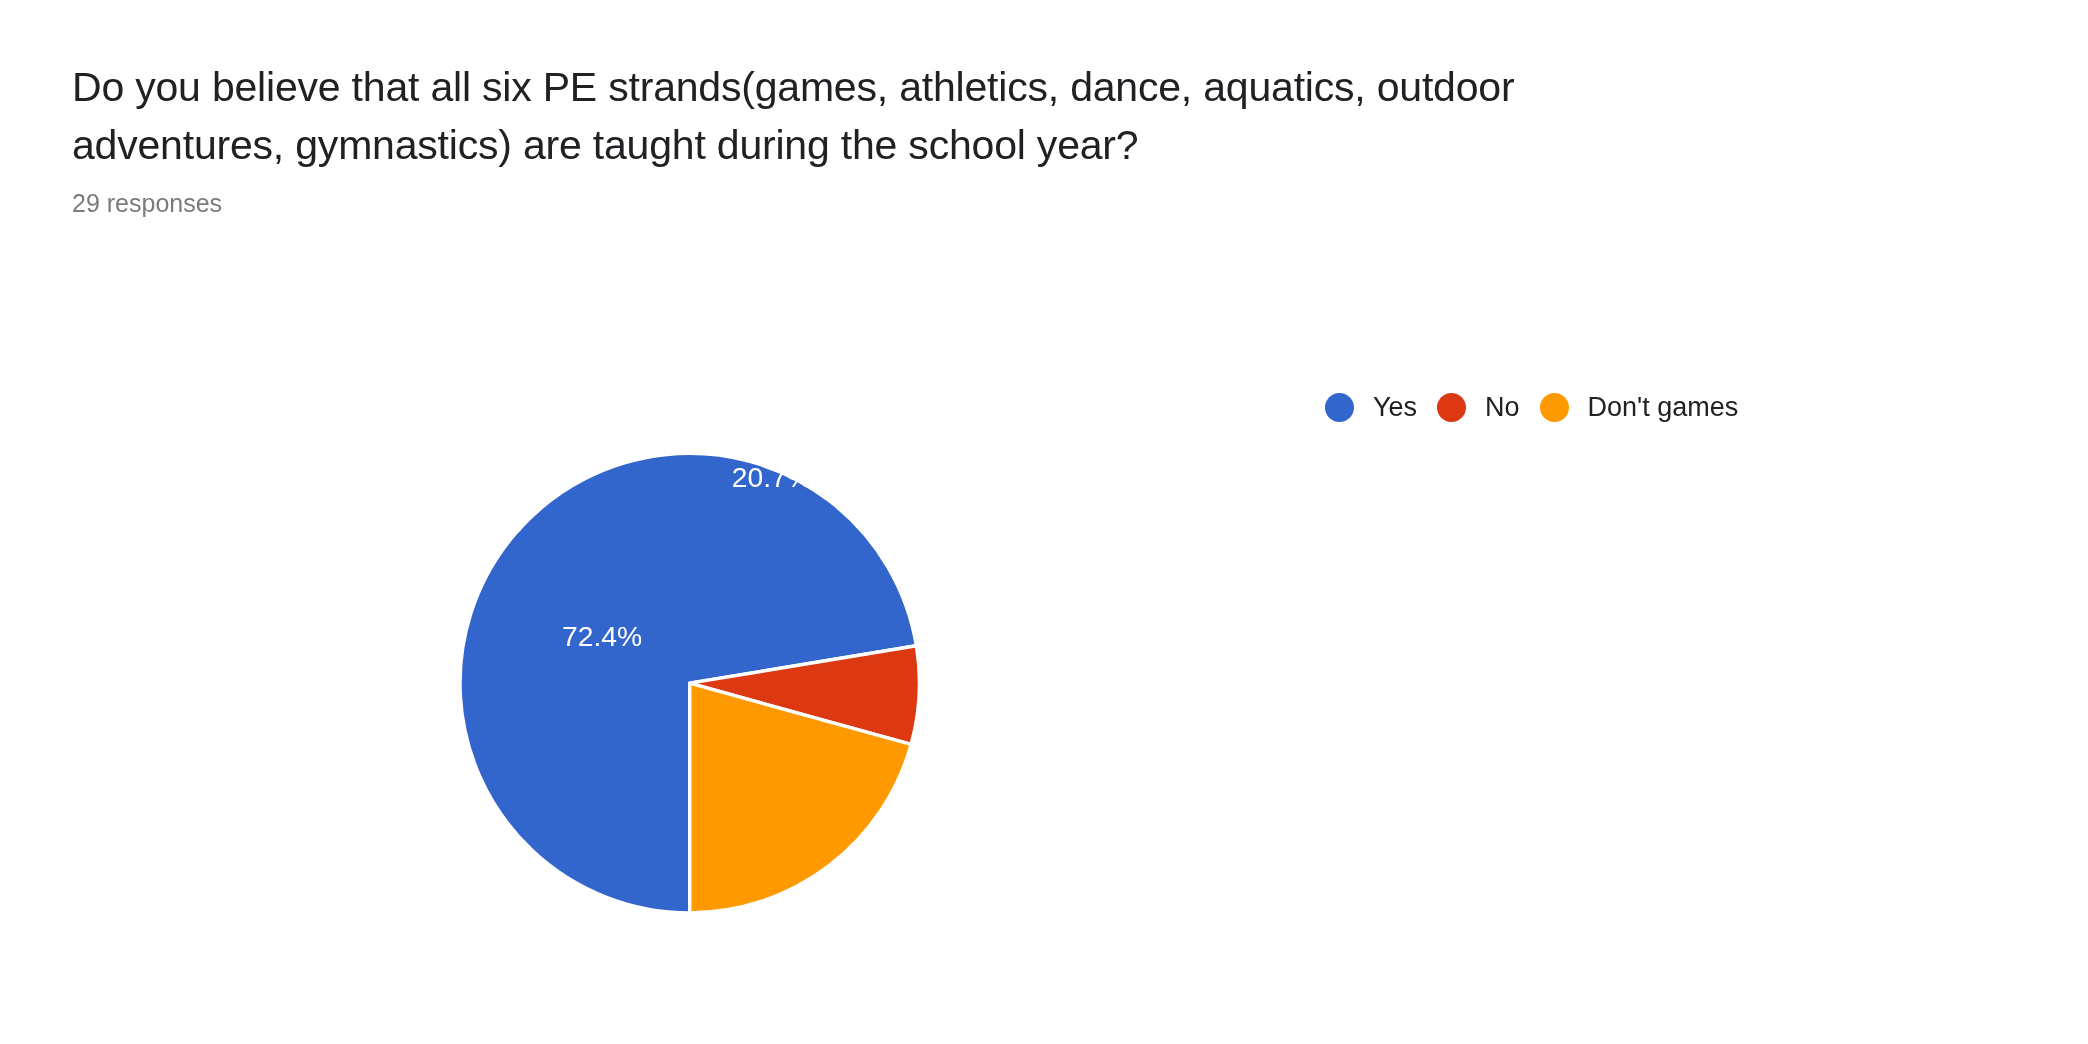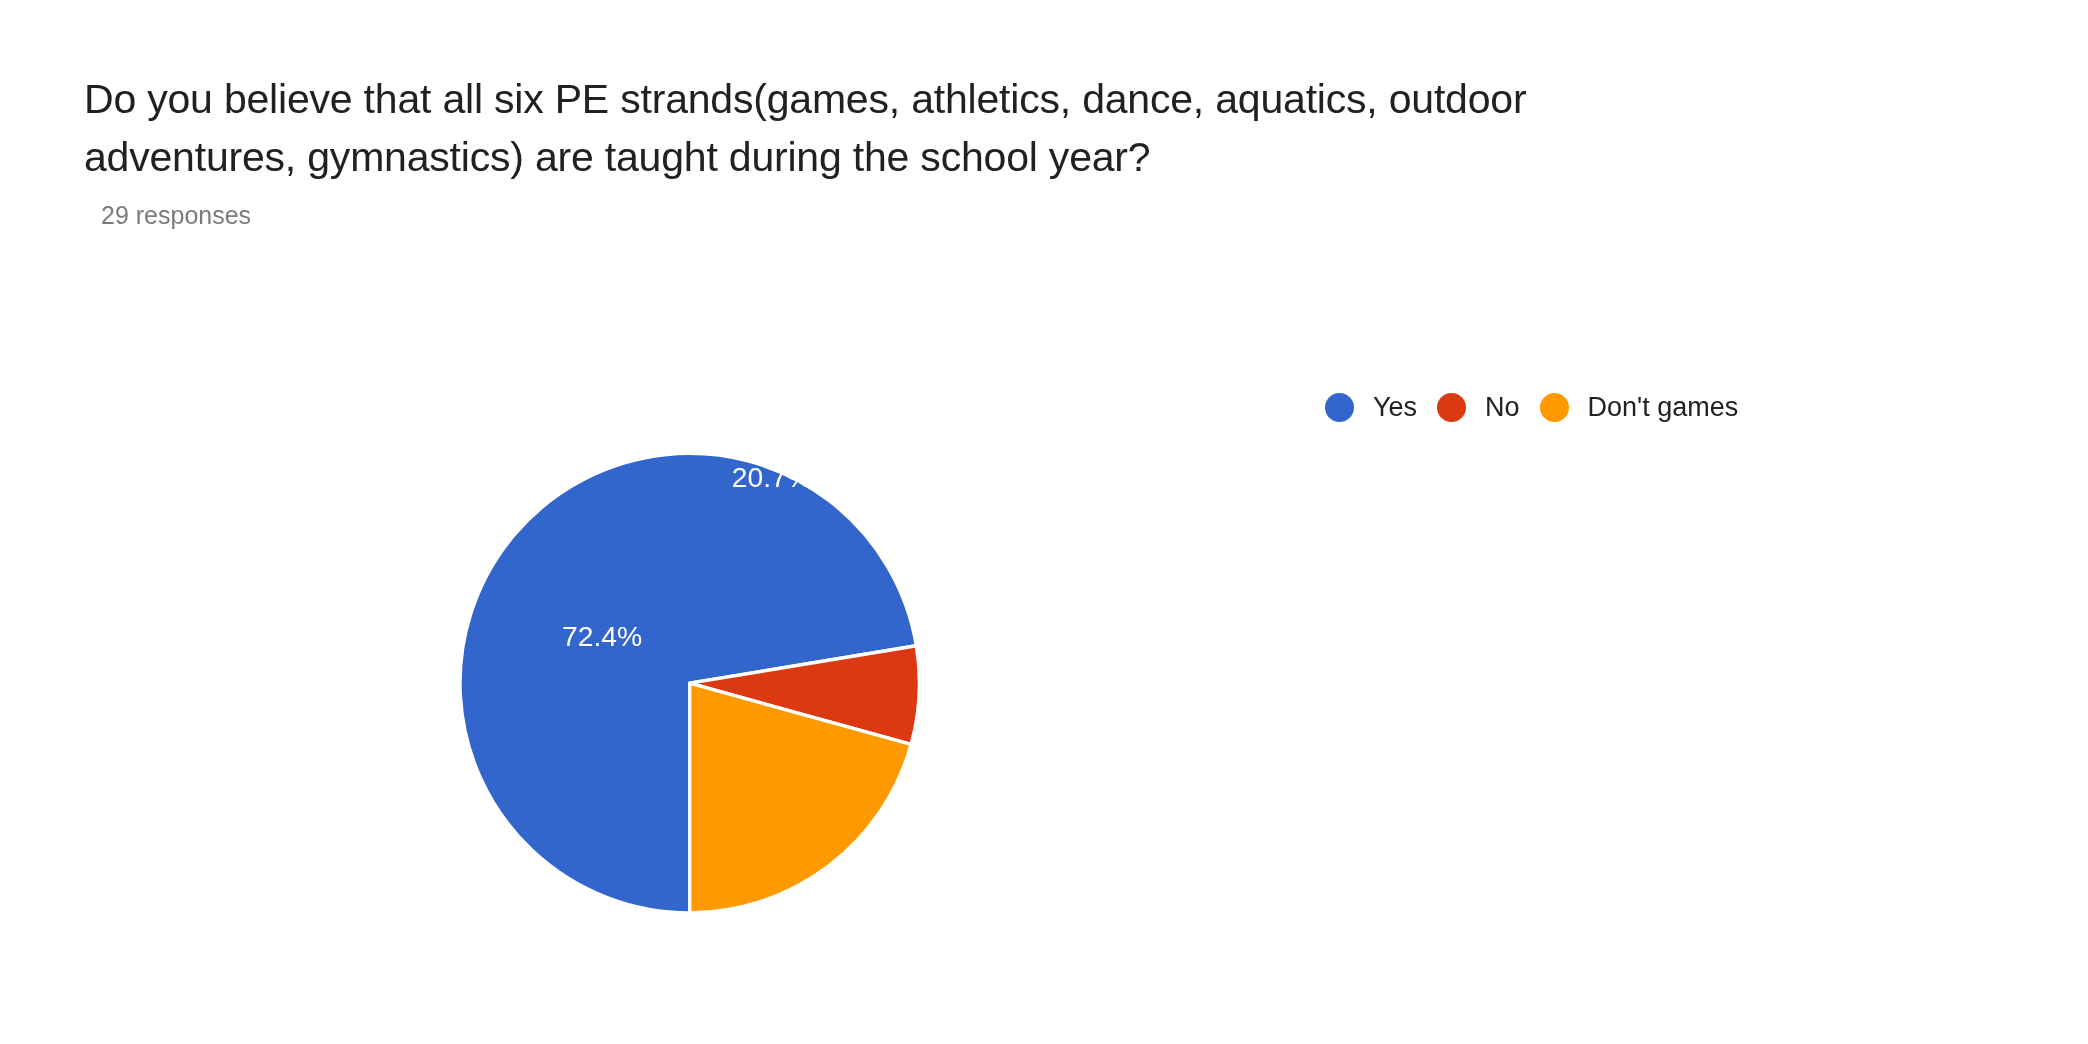--- a/index.html
+++ b/index.html
@@ -28,29 +28,28 @@
     top: 58px;
     width: 1720px;
   }
   .question-title {
     font-size: 41px;
     line-height: 58px;
     color: #202124;
     font-weight: 400;
     letter-spacing: -0.2px;
     max-width: 1650px;
-    margin: 12px;
+    margin: 0;
   }
   .response-count {
     margin-top: 14px;
     font-size: 25px;
     line-height: 30px;
     color: #7b7b7b;
     font-weight: 400;
-    margin-left: 29px;
   }
 
   
   .chart-area {
     position: absolute;
     left: 0;
     top: 330px;
     width: 2088px;
     height: 700px;
   }

